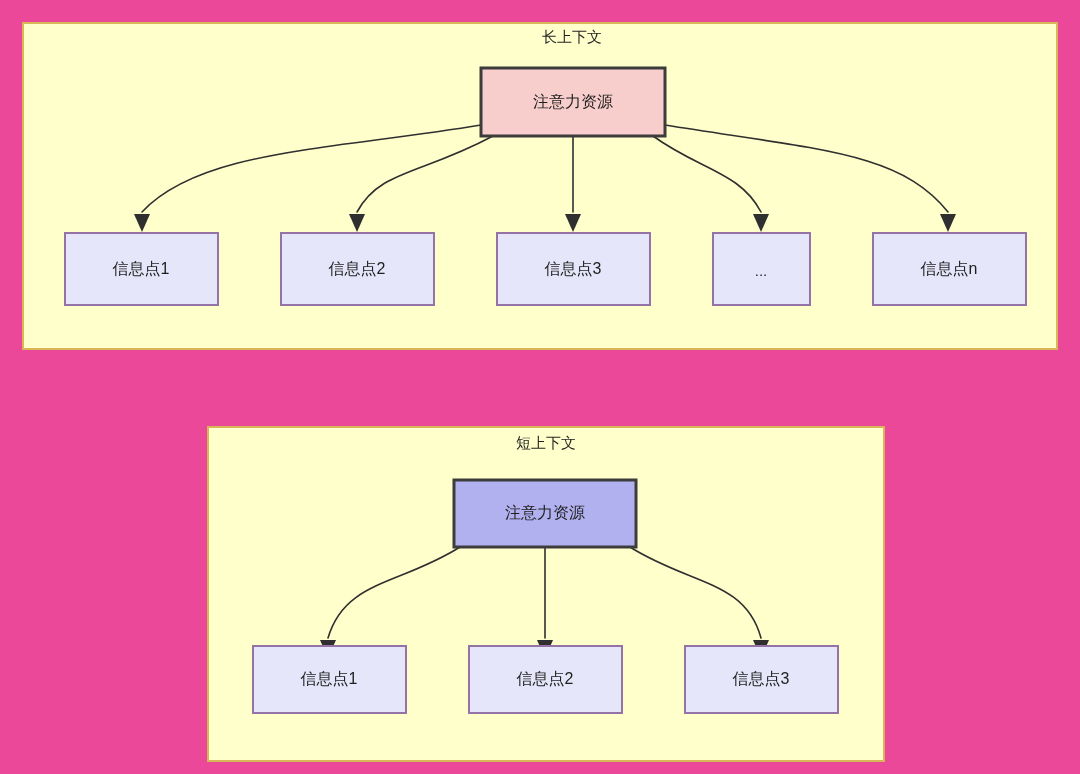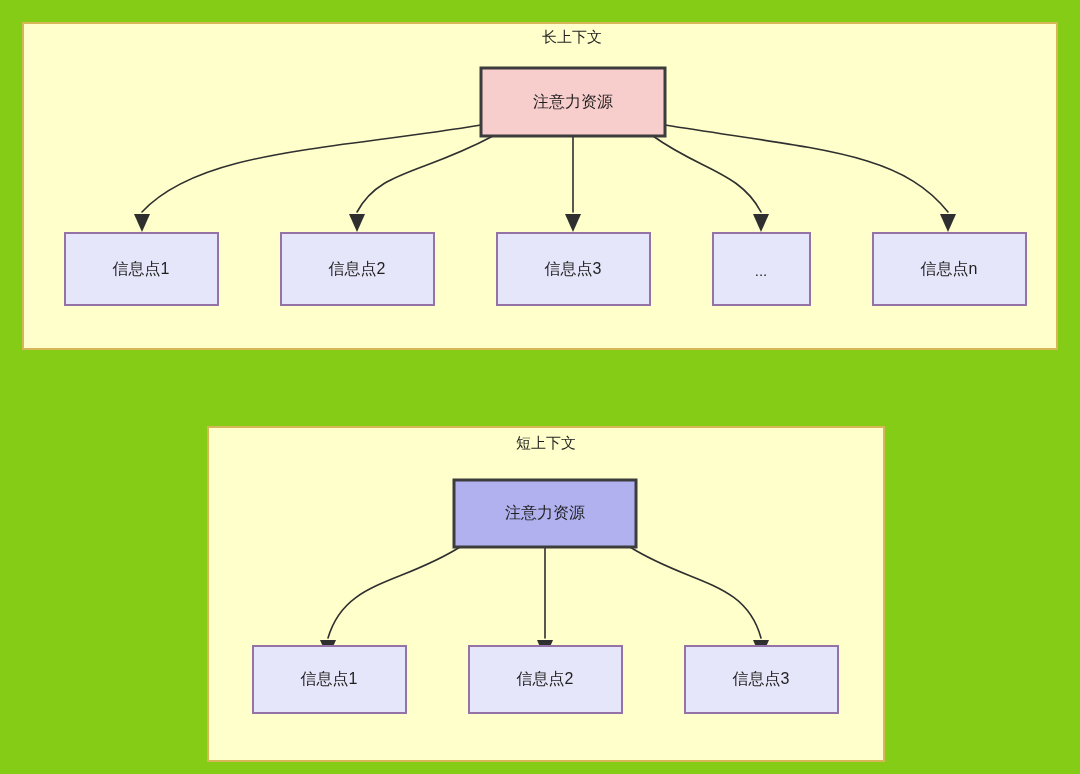--- a/index.html
+++ b/index.html
@@ -10,21 +10,21 @@
   body {
     width: 1080px;
     height: 774px;
     font-family: "Liberation Sans", "DejaVu Sans", sans-serif;
     overflow: hidden;
   }
   #stage {
     position: relative;
     width: 1080px;
     height: 774px;
-    background: #84cc16;
+    background: #ec4899;
   }
   svg.diagram {
     position: absolute;
     top: 0;
     left: 0;
     width: 1080px;
     height: 774px;
     display: block;
   }
   .container-rect {

